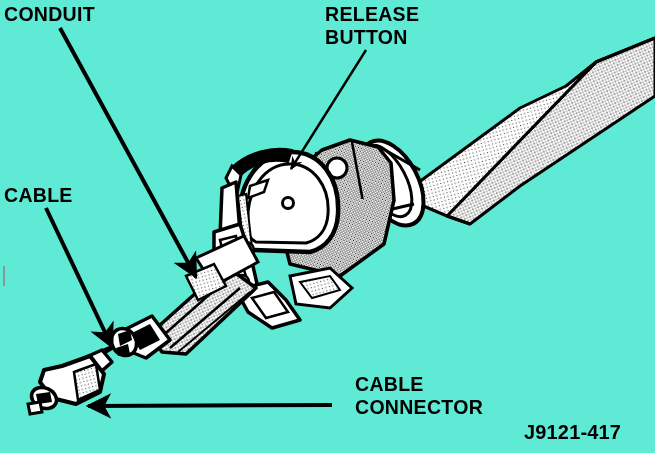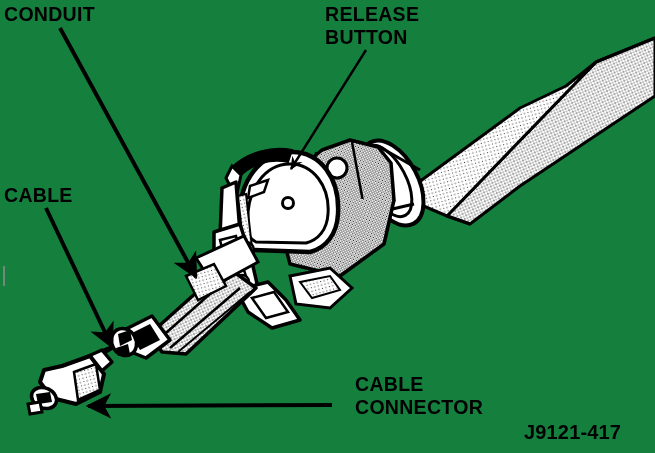--- a/index.html
+++ b/index.html
@@ -8,21 +8,21 @@
     padding: 0;
     background: #ffffff;
   }
   body {
     font-family: "Liberation Sans", sans-serif;
   }
   #figure-root {
     position: relative;
     width: 655px;
     height: 453px;
-    background: #15803d;
+    background: #5eead4;
     overflow: hidden;
   }
   #figure-svg {
     position: absolute;
     left: 0;
     top: 0;
     width: 655px;
     height: 453px;
     display: block;
   }

